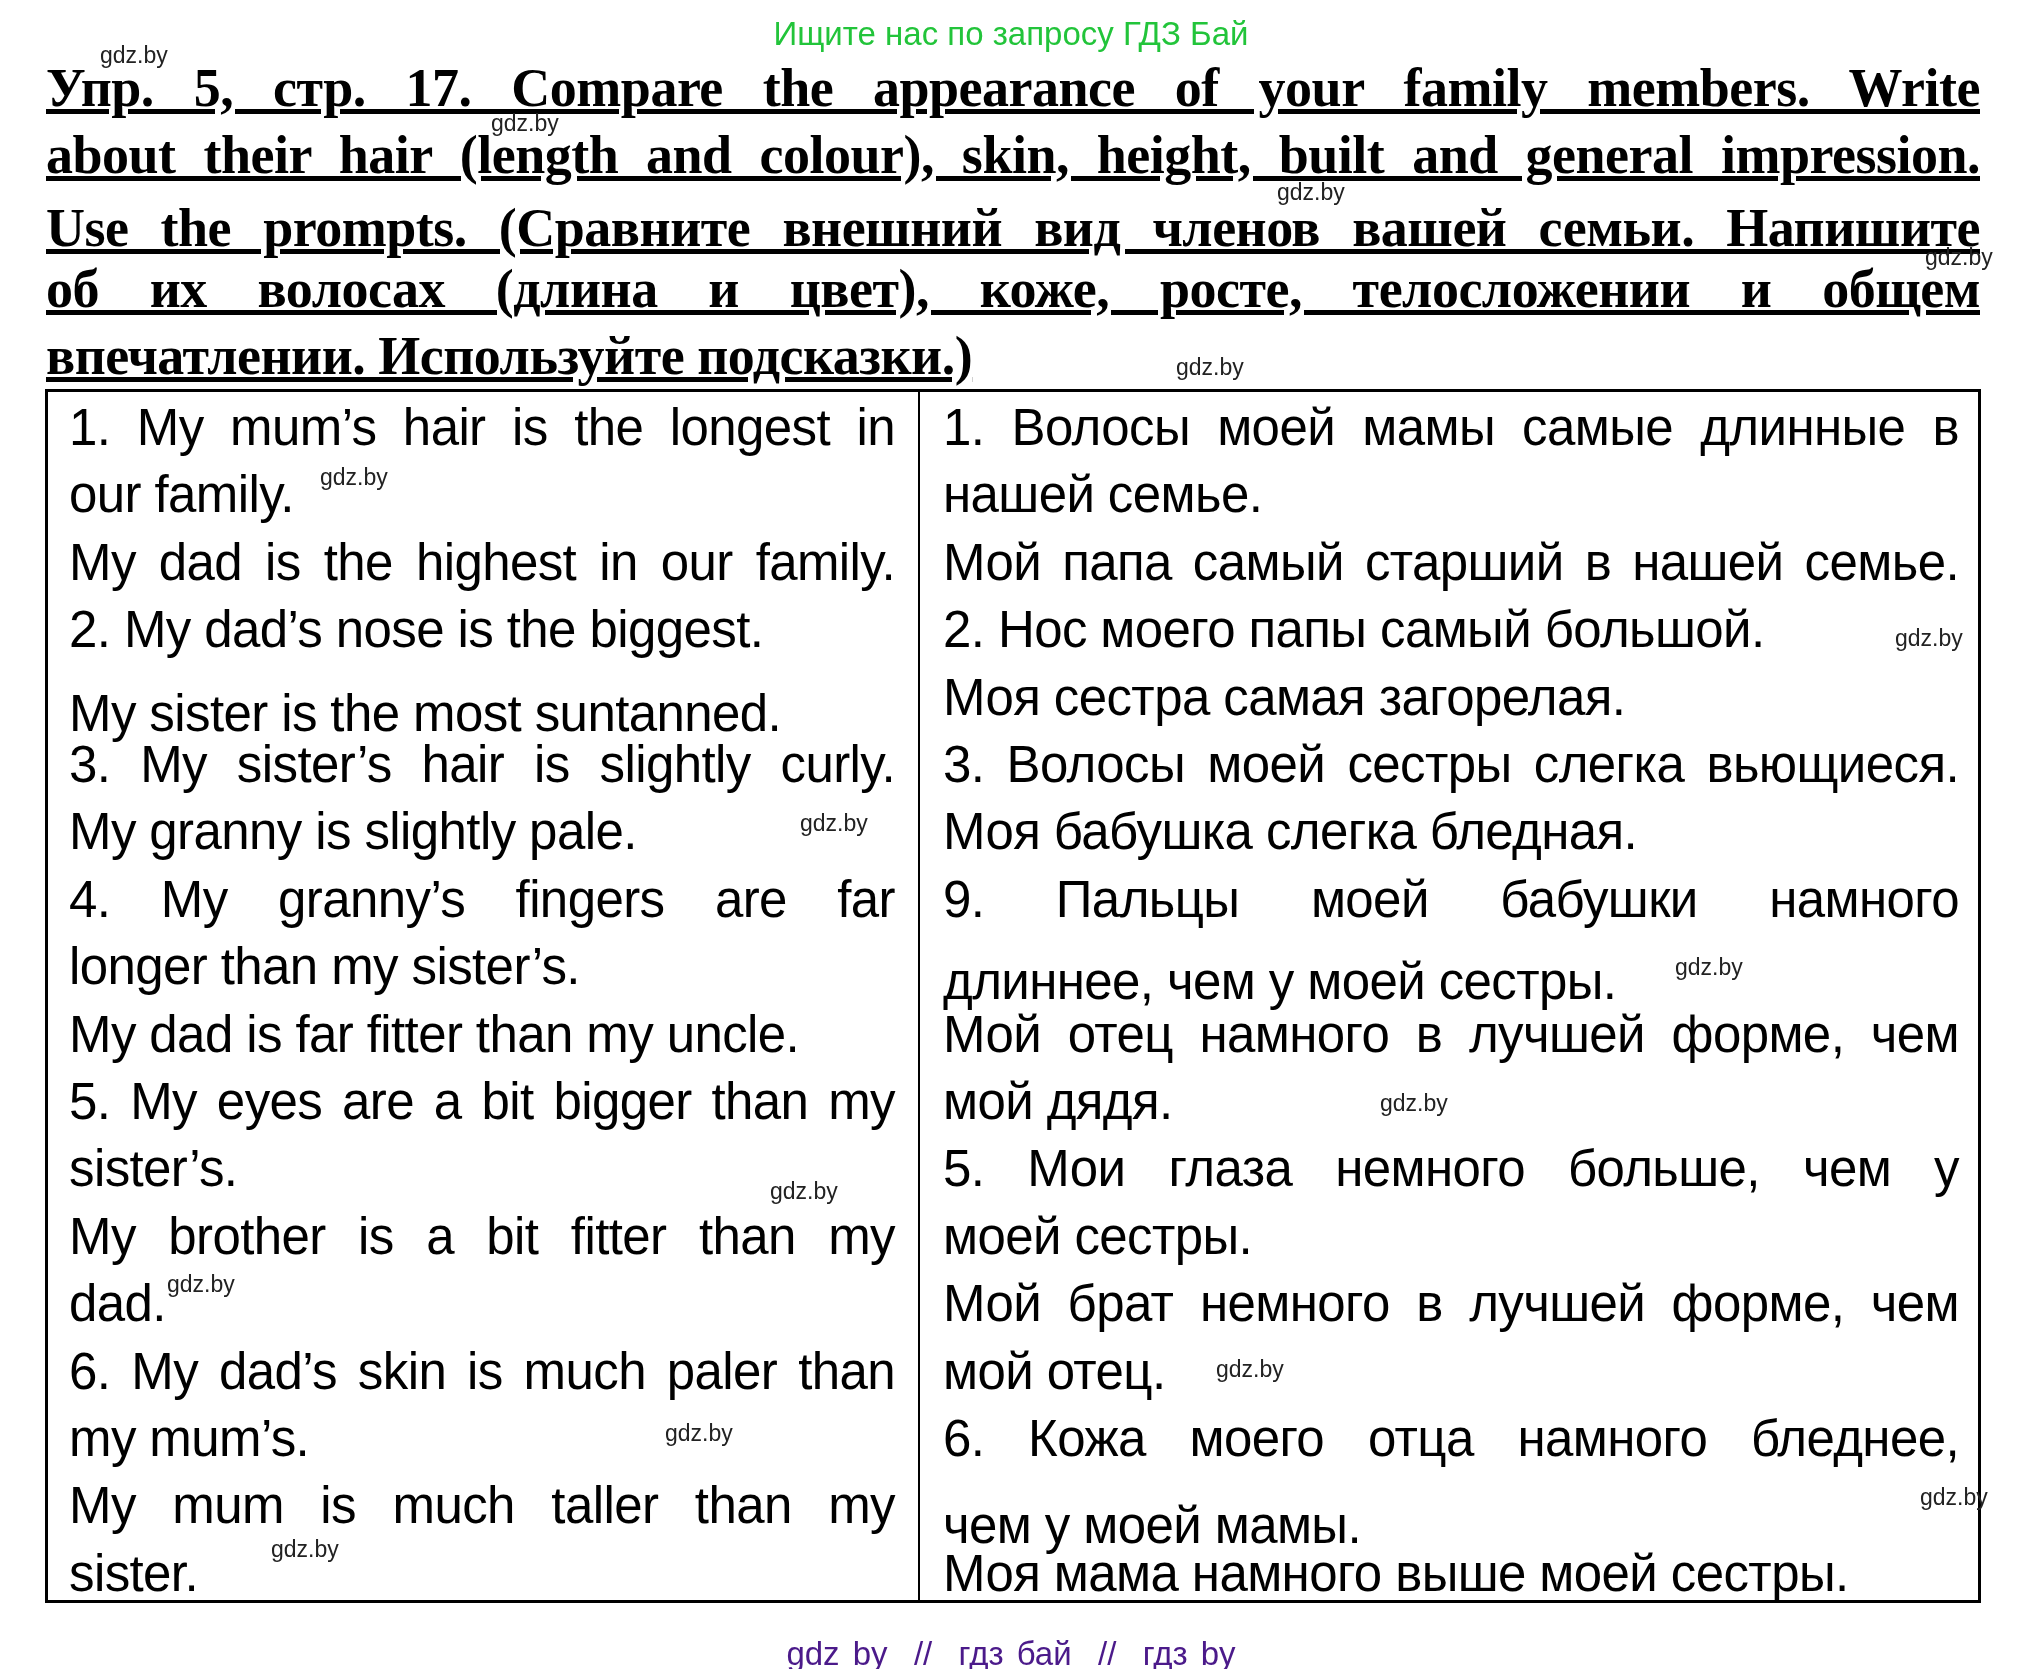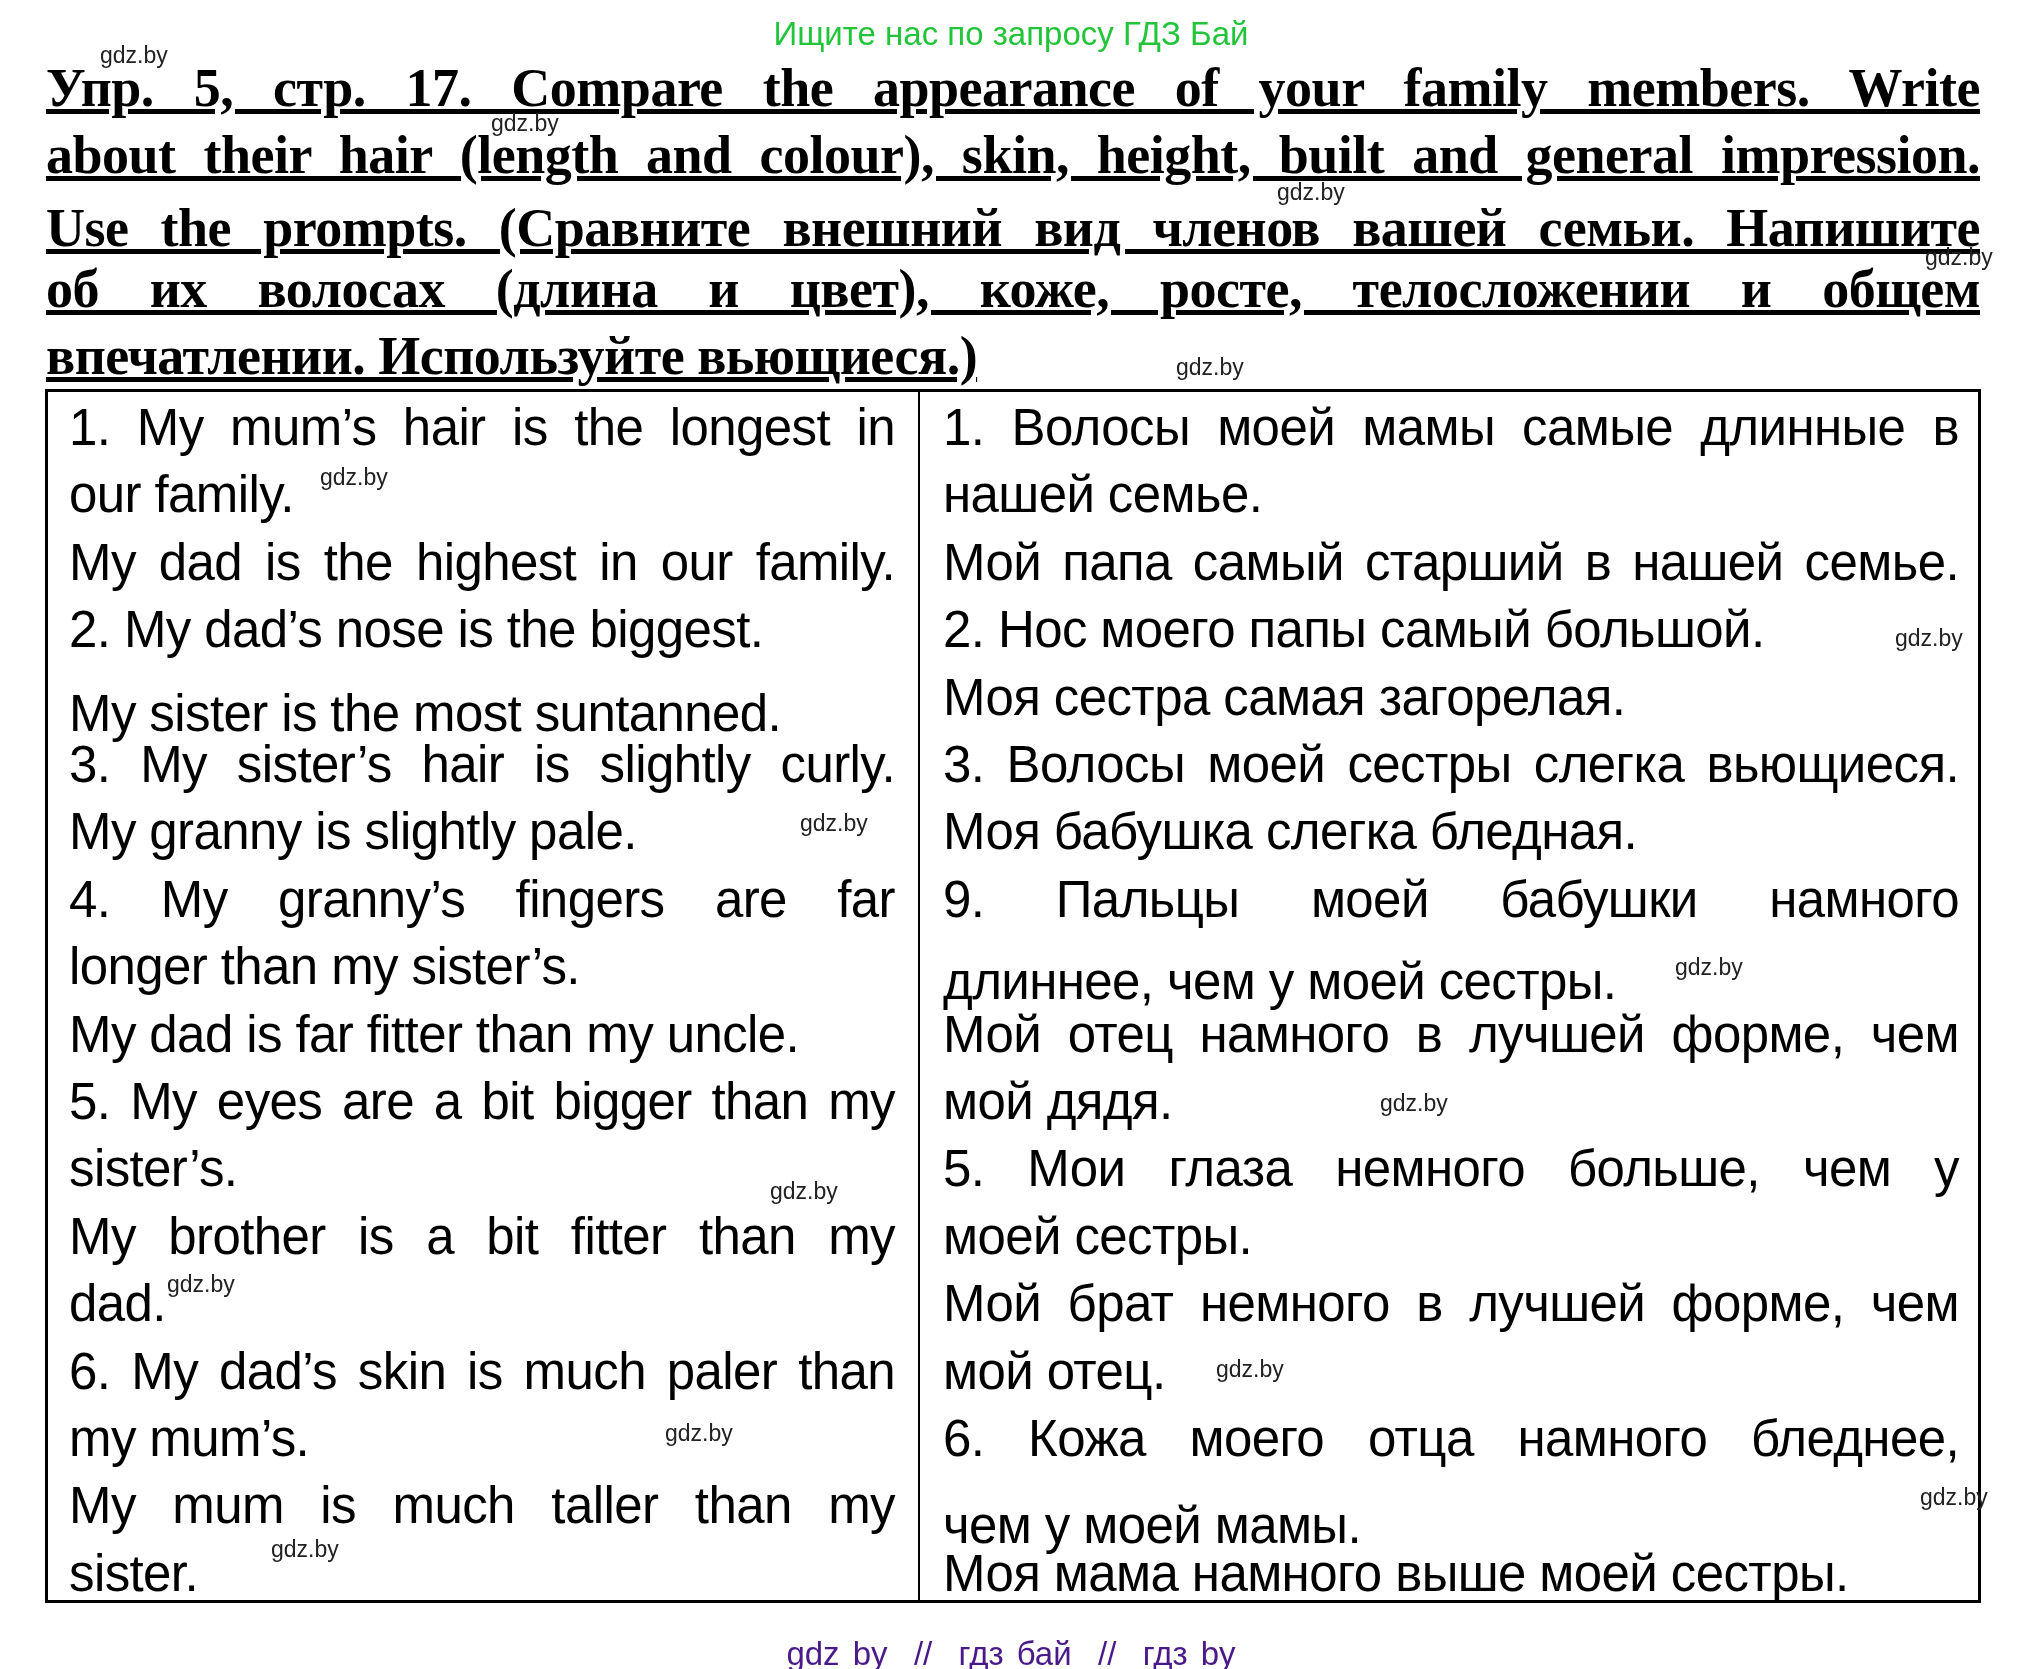--- a/index.html
+++ b/index.html
@@ -39,21 +39,21 @@
 </head>
 <body>
 
 <div class="abs header" style="top:16px; color:#22c43a;">Ищите нас по запросу ГДЗ Бай</div>
 
 <div>
   <div class="abs title-line just" style="top:55px;">Упр. 5, стр. 17. Compare the appearance of your family members. Write</div>
   <div class="abs title-line just" style="top:122px;">about their hair (length and colour), skin, height, built and general impression.</div>
   <div class="abs title-line just" style="top:195px;">Use the prompts. (Сравните внешний вид членов вашей семьи. Напишите</div>
   <div class="abs title-line just" style="top:256px;">об их волосах (длина и цвет), коже, росте, телосложении и общем</div>
-  <div class="abs title-line" style="top:323px;">впечатлении. Используйте вьющиеся.)</div>
+  <div class="abs title-line" style="top:323px;">впечатлении. Используйте подсказки.)</div>
 </div>
 
 <div class="table"></div>
 <div class="divider"></div>
 
 <div>
   <div class="abs cell-line left just" style="top:394px;">1. My mum’s hair is the longest in</div>
   <div class="abs cell-line left" style="top:461px;">our family.</div>
   <div class="abs cell-line left just" style="top:529px;">My dad is the highest in our family.</div>
   <div class="abs cell-line left" style="top:596px;">2. My dad’s nose is the biggest.</div>

